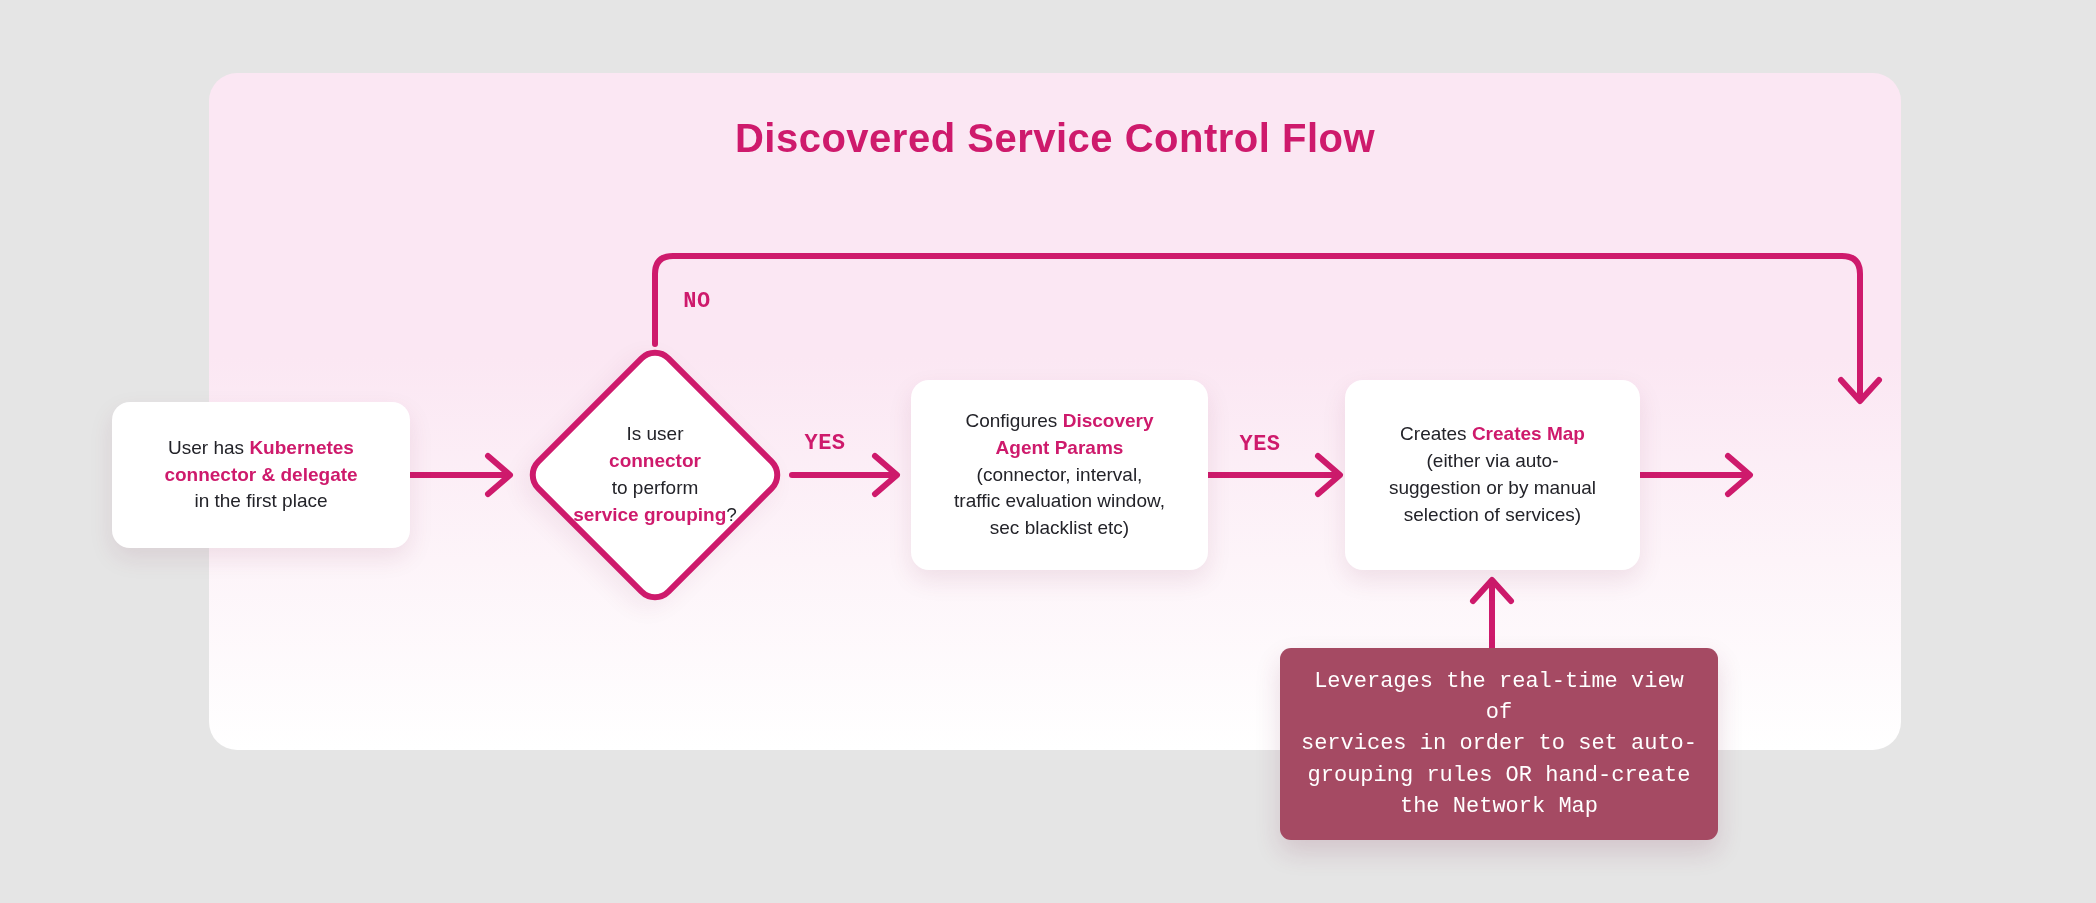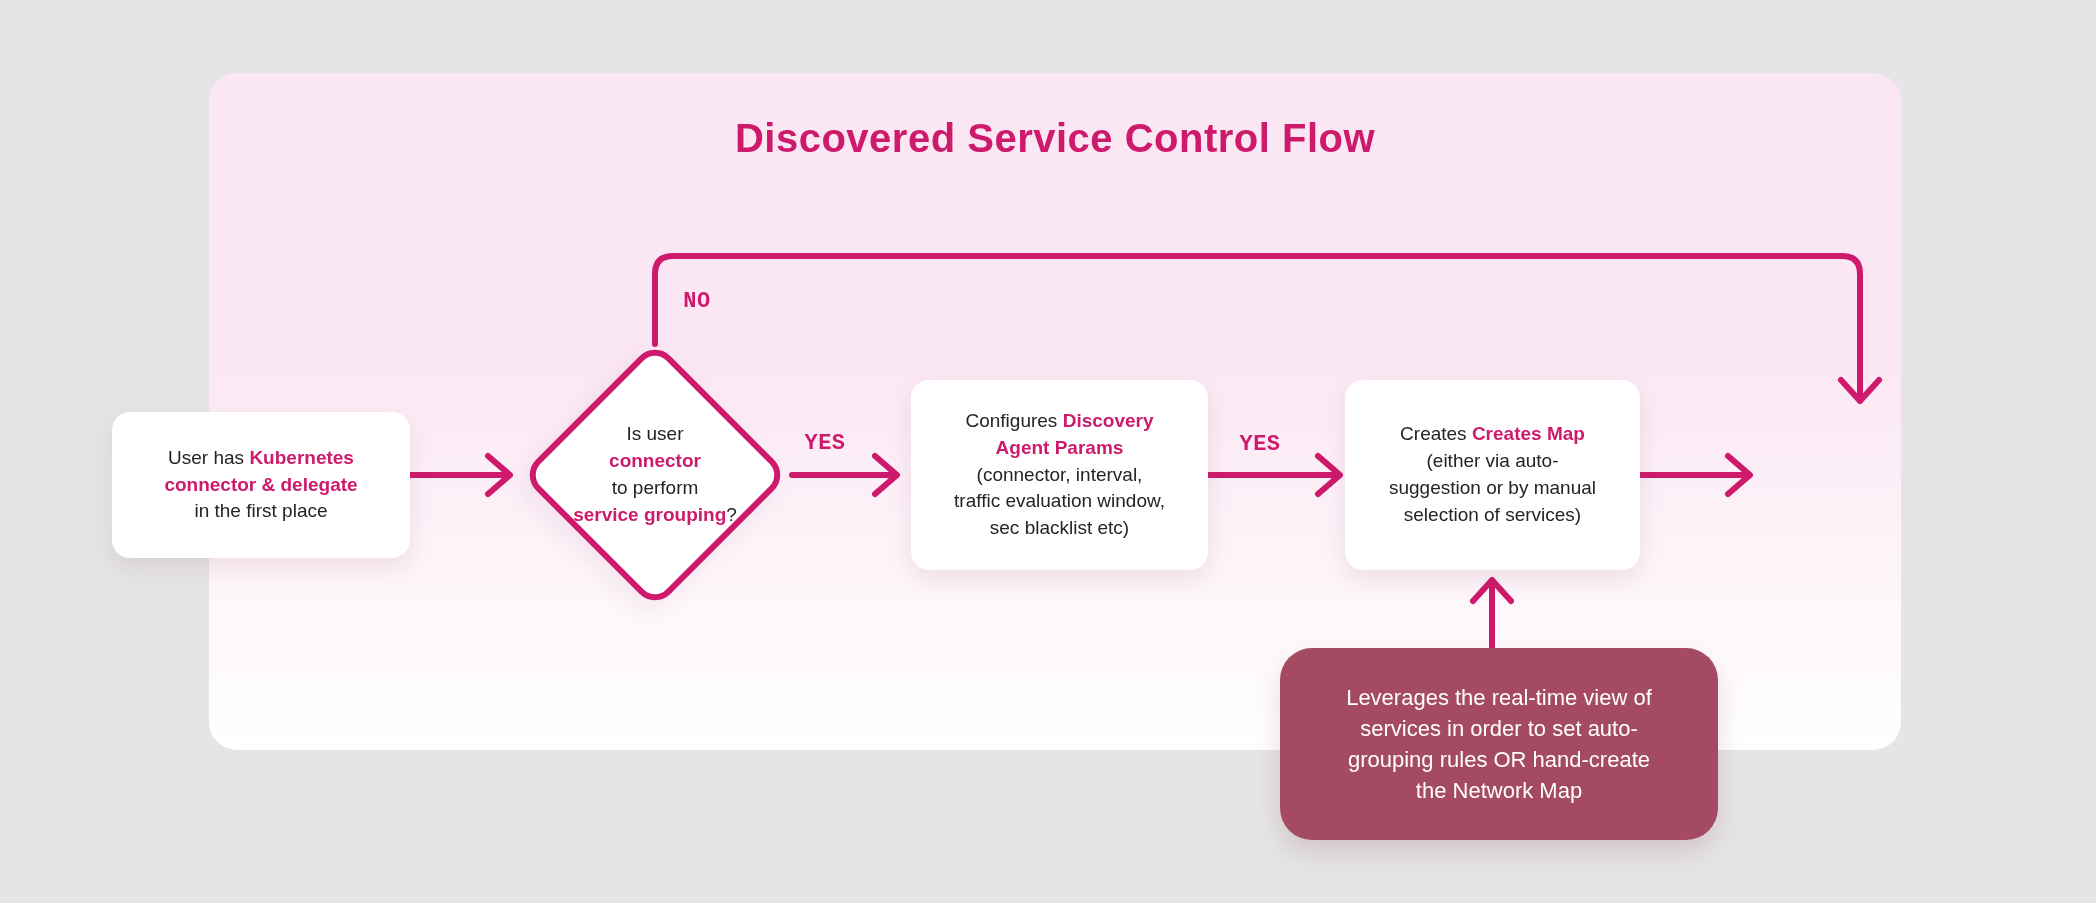--- a/index.html
+++ b/index.html
@@ -84,42 +84,43 @@
   }
   .edge-label {
     position: absolute;
     transform: translate(-50%, -50%);
     color: var(--accent);
     font-weight: 700;
     font-size: 22px;
     letter-spacing: 0.5px;
     font-family: Liberation Mono, monospace;
   }
-  .node-start     { left: 112px;  top: 402px; width: 298px; height: 146px; margin-top: 10px; }
+  .node-start     { left: 112px;  top: 402px; width: 298px; height: 146px; }
   .node-configure { left: 903px;  top: 380px; width: 297px; height: 190px; margin-left: 8px; }
   .node-create    { left: 1345px; top: 380px; width: 295px; height: 190px; }
   .node-end       { left: 1755px; top: 410px; width: 225px; height: 130px; }
   .end-label {
     font-size: 30px;
     font-weight: 700;
     letter-spacing: 1px;
     color: var(--accent);
   }
   .note {
     position: absolute;
     left: 1280px; top: 648px;
     width: 438px; height: 192px;
-    border-radius: 32px;
+    border-radius: 11px;
     background: var(--note_bg);
     color: #ffffff;
     display: flex;
     align-items: center;
-    justify-content: center;
+    justify-content: flex-end;
     text-align: center;
     box-shadow: 0 12px 26px rgba(120, 30, 70, 0.16);
+    font-family: Liberation Mono, monospace;
   }
   .note-text {
     white-space: pre-line;
     font-size: 22px;
     line-height: 1.42;
     padding: 0 18px;
   }
   .label-no   { left: 697px;  top: 301px; }
   .label-yes1 { left: 825px;  top: 443px; }
   .label-yes2 { left: 1260px; top: 444px; }

